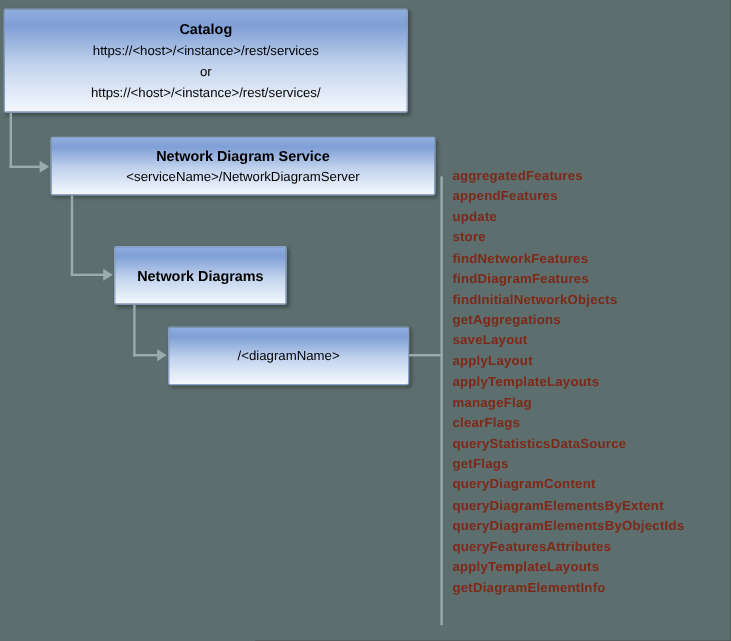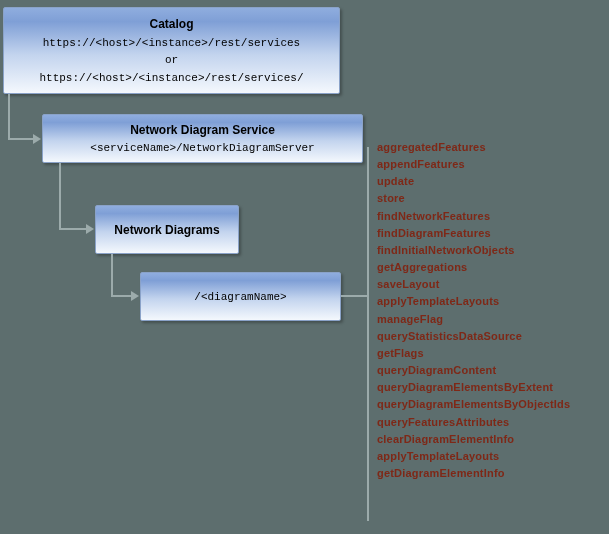--- a/index.html
+++ b/index.html
@@ -14,21 +14,21 @@
     position:absolute;
     background:linear-gradient(to bottom, #8fadde 0%, #7f9fd6 16%, #c3d4ee 55%, #f4f8fd 100%);
     border:1px solid #8aa2c8;
     border-radius:2px;
     box-shadow:2px 2px 3px rgba(0,0,0,0.28);
     color:#000;
     text-align:center;
     box-sizing:border-box;
   }
   .box-title { font-size:12px; font-weight:bold; }
-  .box-line  { font-size:11px;font-family:Liberation Mono, monospace; }
+  .box-line  { font-size:11px; }
   .catalog {
     left:3px; top:7px; width:337px; height:87px;
     display:flex; flex-direction:column; justify-content:space-evenly;
     padding:3px 14px;
   }
   .box2 {
     display:flex; flex-direction:column; justify-content:center; gap:5px;
   }
   .nds      { left:42px;  top:114px; width:321px; height:49px; }
   .ndiags   { left:95px;  top:205px; width:144px; height:49px; }
@@ -94,26 +94,27 @@
   <div class="ops" id="ops-list">
       <div class="op">aggregatedFeatures</div>
       <div class="op">appendFeatures</div>
       <div class="op">update</div>
       <div class="op">store</div>
       <div class="op">findNetworkFeatures</div>
       <div class="op">findDiagramFeatures</div>
       <div class="op">findInitialNetworkObjects</div>
       <div class="op">getAggregations</div>
       <div class="op">saveLayout</div>
+      <div class="op">applyLayout</div>
       <div class="op">applyTemplateLayouts</div>
       <div class="op">manageFlag</div>
+      <div class="op">clearFlags</div>
       <div class="op">queryStatisticsDataSource</div>
       <div class="op">getFlags</div>
       <div class="op">queryDiagramContent</div>
       <div class="op">queryDiagramElementsByExtent</div>
       <div class="op">queryDiagramElementsByObjectIds</div>
       <div class="op">queryFeaturesAttributes</div>
-      <div class="op">clearDiagramElementInfo</div>
       <div class="op">applyTemplateLayouts</div>
       <div class="op">getDiagramElementInfo</div>
     </div>
 
 </div>
 
 </body></html>

